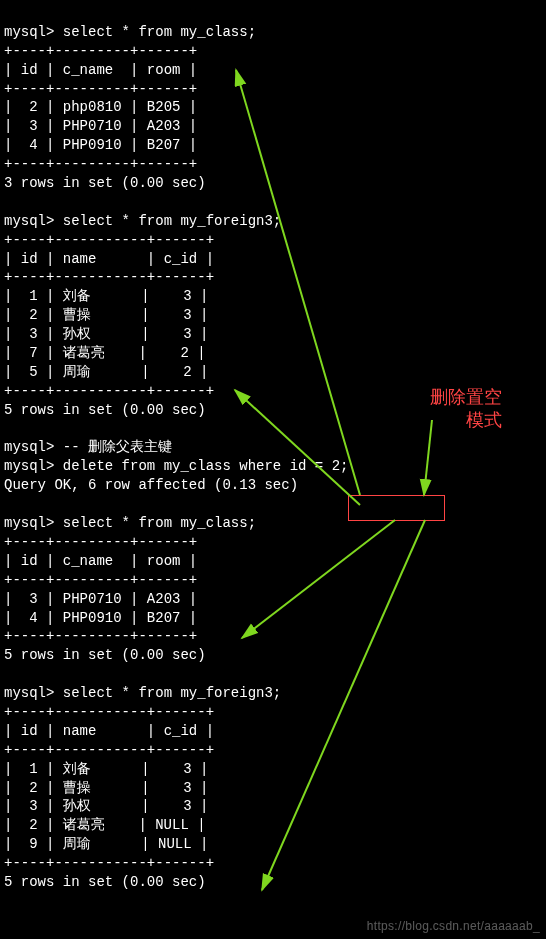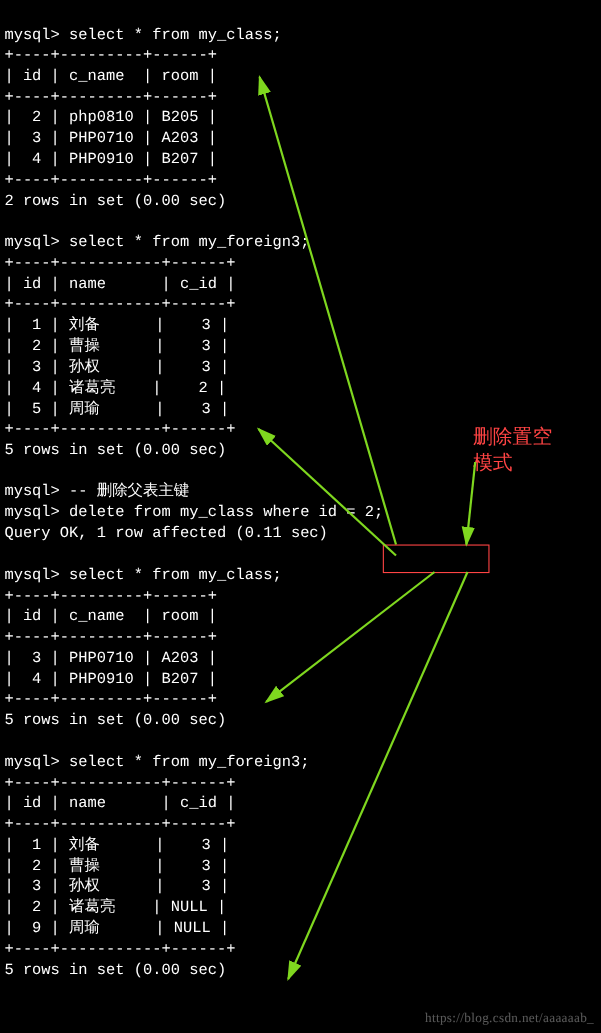--- a/index.html
+++ b/index.html
@@ -31,27 +31,28 @@
   }
   .annotation-text {
     position: absolute;
     left: 430px;
     top: 386px;
     color: #ff4444;
     font-family: "Microsoft YaHei", sans-serif;
     font-size: 18px;
     line-height: 1.3;
     white-space: normal;
+    text-align: right;
   }
   .watermark {
     position: absolute;
     right: 6px;
     bottom: 6px;
     color: rgba(255,255,255,0.35);
-    font-family: Liberation Serif, serif;
+    font-family: Liberation Sans, sans-serif;
     font-size: 12px;
     letter-spacing: 0.3px;
   }
   svg.overlay {
     position: absolute;
     left: 0;
     top: 0;
     pointer-events: none;
   }
 </style>
@@ -60,37 +61,37 @@
 
 <div class="terminal">
 <span>mysql&gt; </span><span>select * from my_class;</span>
 <span>+----+---------+------+</span>
 <span>| id | c_name  | room |</span>
 <span>+----+---------+------+</span>
 <span>|  2 | php0810 | B205 |</span>
 <span>|  3 | PHP0710 | A203 |</span>
 <span>|  4 | PHP0910 | B207 |</span>
 <span>+----+---------+------+</span>
-<span>2 rows in set (0.00 sec)</span>
+<span>3 rows in set (0.00 sec)</span>
 
 <span>mysql&gt; </span><span>select * from my_foreign3;</span>
 <span>+----+-----------+------+</span>
 <span>| id | name      | c_id |</span>
 <span>+----+-----------+------+</span>
 <span>|  1 | 刘备      |    3 |</span>
 <span>|  2 | 曹操      |    3 |</span>
 <span>|  3 | 孙权      |    3 |</span>
-<span>|  4 | 诸葛亮    |    2 |</span>
-<span>|  5 | 周瑜      |    3 |</span>
+<span>|  7 | 诸葛亮    |    2 |</span>
+<span>|  5 | 周瑜      |    2 |</span>
 <span>+----+-----------+------+</span>
 <span>5 rows in set (0.00 sec)</span>
 
 <span>mysql&gt; </span><span>-- 删除父表主键</span>
 <span>mysql&gt; </span><span>delete from my_class where id = 2;</span>
-<span>Query OK, 1 row affected (0.11 sec)</span>
+<span>Query OK, 6 row affected (0.13 sec)</span>
 
 <span>mysql&gt; </span><span>select * from my_class;</span>
 <span>+----+---------+------+</span>
 <span>| id | c_name  | room |</span>
 <span>+----+---------+------+</span>
 <span>|  3 | PHP0710 | A203 |</span>
 <span>|  4 | PHP0910 | B207 |</span>
 <span>+----+---------+------+</span>
 <span>5 rows in set (0.00 sec)</span>
 

